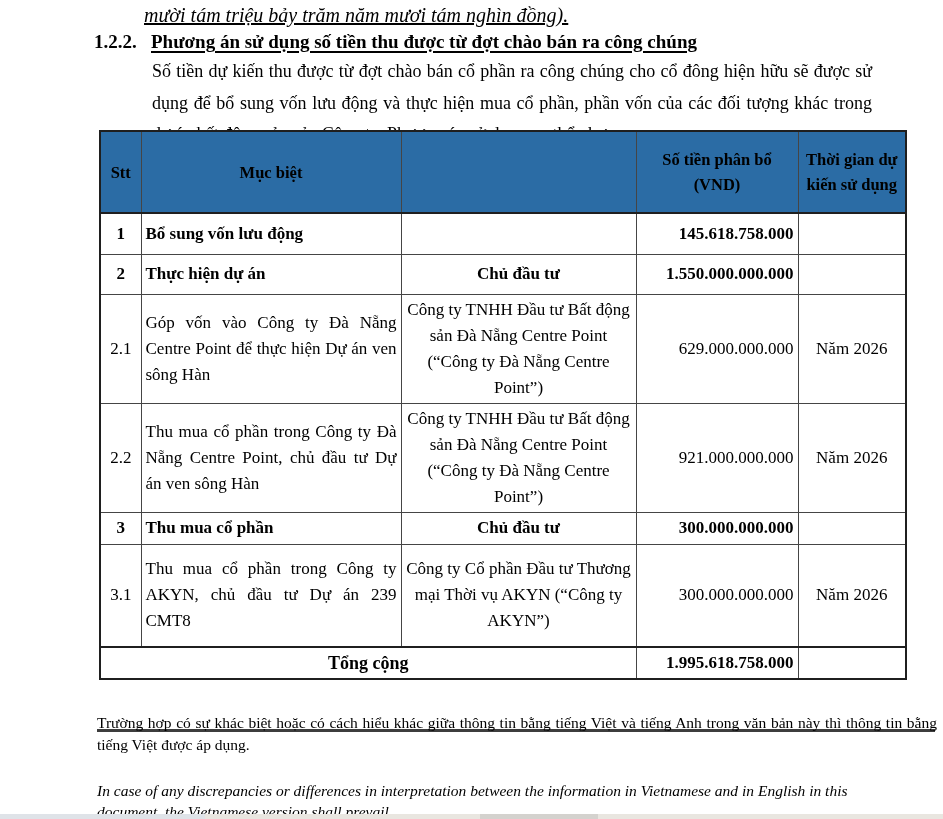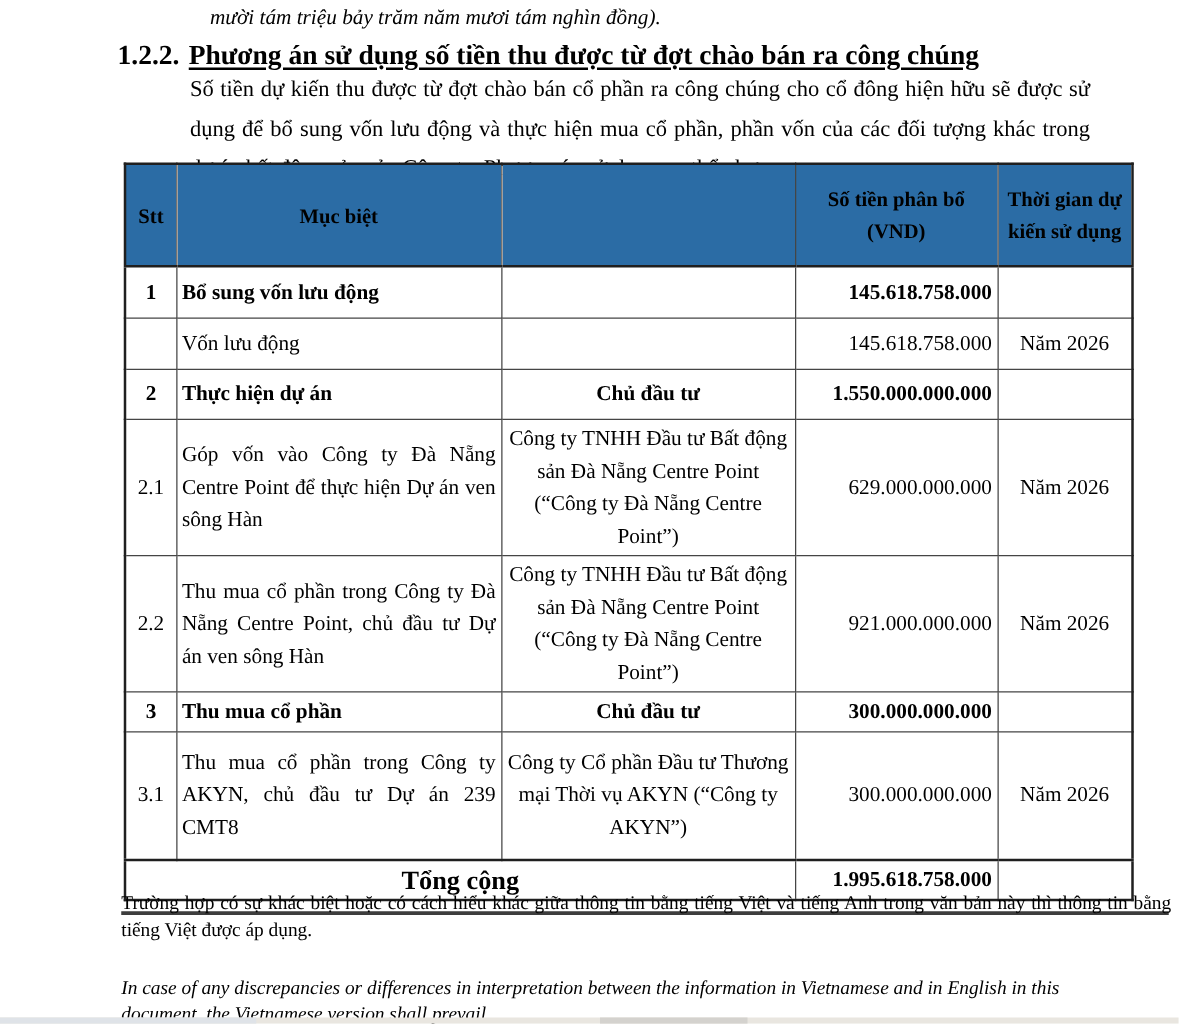--- a/index.html
+++ b/index.html
@@ -12,32 +12,33 @@
     width: 943px;
     height: 819px;
     font-family: "Liberation Serif", "DejaVu Serif", serif;
     color: #000000;
     overflow: hidden;
   }
 
   .intro-line {
     position: absolute;
     top: 4px;
-    left: 168px;
+    left: 144px;
     width: 740px;
-    font-size: 17px;
+    font-size: 20px;
     font-style: italic;
+    text-decoration: underline;
   }
 
   .section-heading {
     position: absolute;
     top: 31px;
     left: 94px;
     width: 810px;
-    font-size: 22px;
+    font-size: 19px;
     font-weight: bold;
     white-space: nowrap;
   }
   .section-heading .num {
     display: inline-block;
     width: 57px;
   }
   .section-heading .title {
     text-decoration: underline;
     text-decoration-thickness: 1.5px;
@@ -108,21 +109,21 @@
   td.cell-time { text-align: center; }
 
   tr.bold-row td { font-weight: bold; }
 
   tr.total-row td {
     border-top: 2px solid #1f1f1f;
     font-weight: bold;
   }
   td.cell-total-label {
     text-align: center;
-    font-size: 21px;
+    font-size: 18px;
   }
 
   .footnote-separator {
     position: absolute;
     top: 729px;
     left: 97px;
     width: 838px;
     height: 3px;
     background: #3d3d3d;
   }
@@ -191,27 +192,20 @@
     </tr>
   </thead>
   <tbody>
     <tr class="bold-row" style="height:41px;">
       <td class="cell-stt">1</td>
       <td class="cell-purpose">Bổ sung vốn lưu động</td>
       <td class="cell-entity"></td>
       <td class="cell-amount">145.618.758.000</td>
       <td class="cell-time"></td>
     </tr>
-    <tr style="height:41px;">
-      <td class="cell-stt"></td>
-      <td class="cell-purpose">Vốn lưu động</td>
-      <td class="cell-entity"></td>
-      <td class="cell-amount">145.618.758.000</td>
-      <td class="cell-time">Năm 2026</td>
-    </tr>
     <tr class="bold-row" style="height:40px;">
       <td class="cell-stt">2</td>
       <td class="cell-purpose">Thực hiện dự án</td>
       <td class="cell-entity" style="text-align:center;">Chủ đầu tư</td>
       <td class="cell-amount">1.550.000.000.000</td>
       <td class="cell-time"></td>
     </tr>
     <tr style="height:104px;">
       <td class="cell-stt">2.1</td>
       <td class="cell-purpose multi">Góp vốn vào Công ty Đà Nẵng Centre Point để thực hiện Dự án ven sông Hàn</td>

